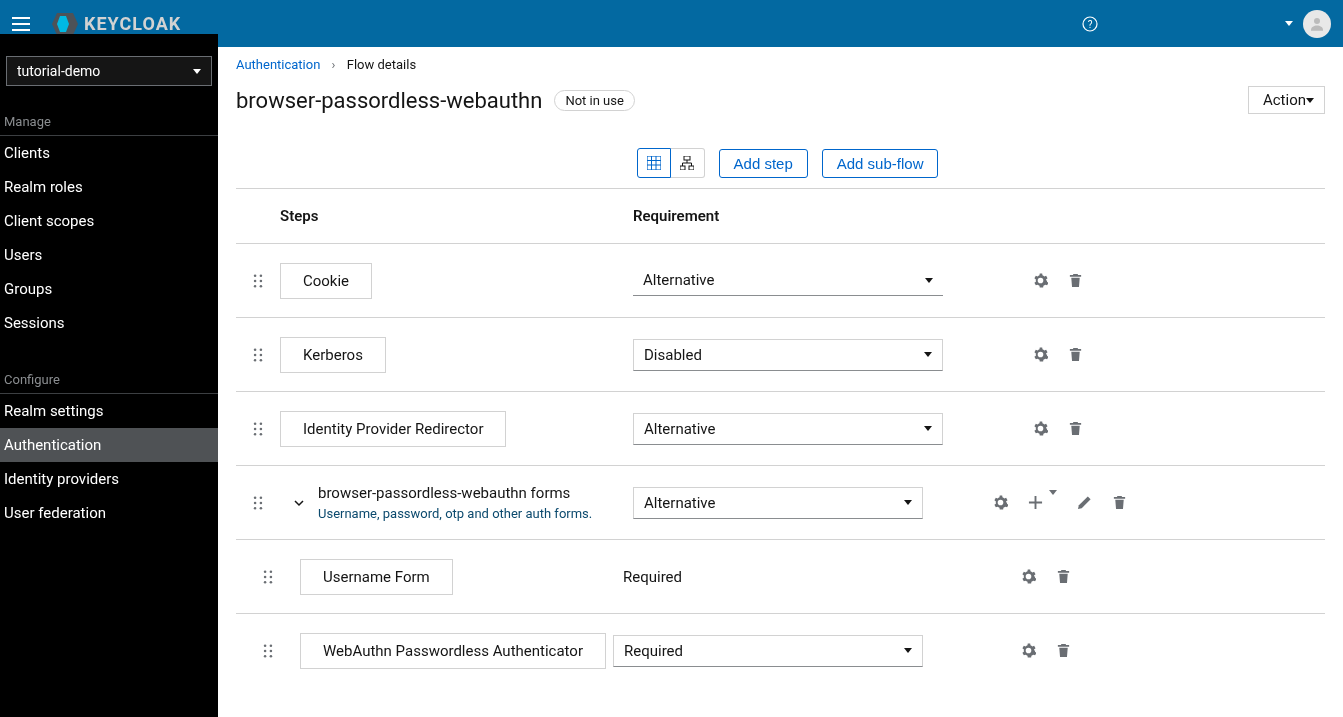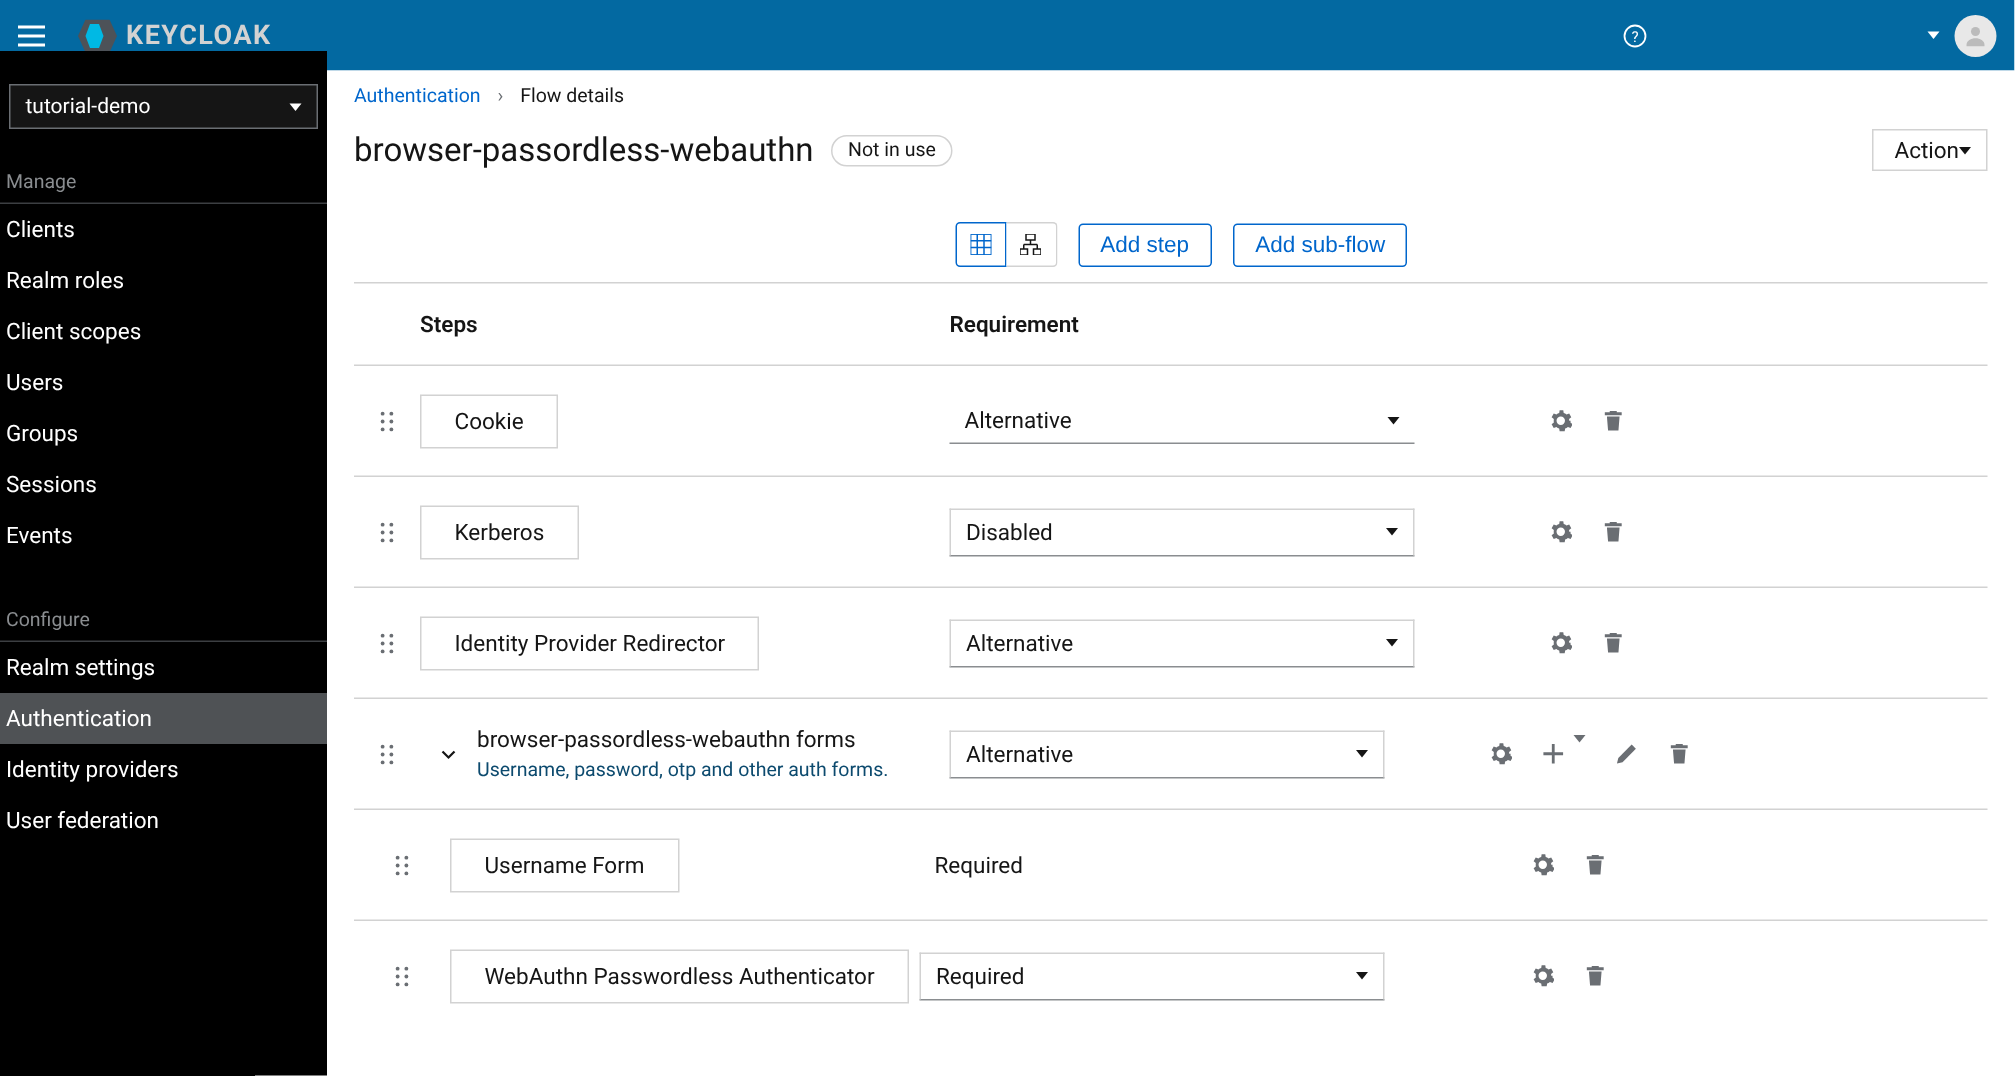--- a/index.html
+++ b/index.html
@@ -120,21 +120,20 @@
     <span class="caret-down"></span>
   </div>
   <div class="sb-group">Manage</div>
   <div id="sb-manage">
       <div class="sb-item">Clients</div>
       <div class="sb-item">Realm roles</div>
       <div class="sb-item">Client scopes</div>
       <div class="sb-item">Users</div>
       <div class="sb-item">Groups</div>
       <div class="sb-item">Sessions</div>
-      <div class="sb-item">Events</div>
     </div>
   <div class="sb-group" style="margin-top:26px;">Configure</div>
   <div id="sb-configure">
       <div class="sb-item">Realm settings</div>
       <div class="sb-item active">Authentication</div>
       <div class="sb-item">Identity providers</div>
       <div class="sb-item">User federation</div>
     </div>
 </div>
 

